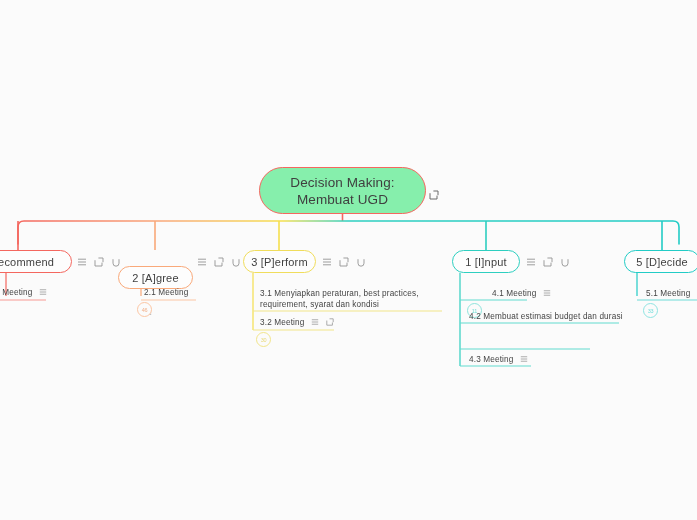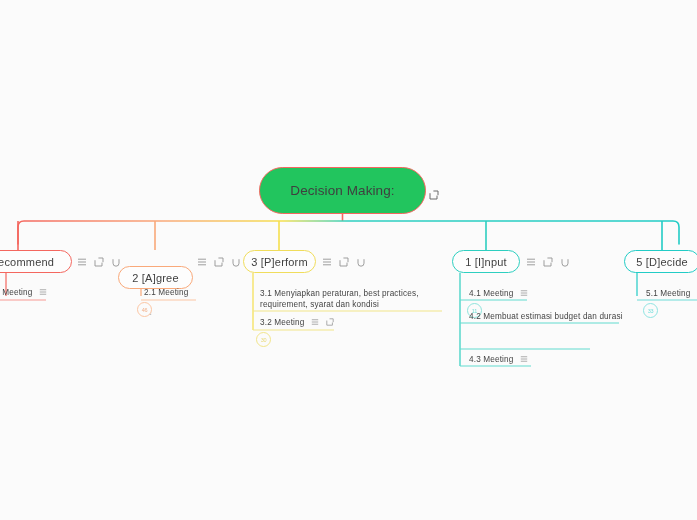--- a/index.html
+++ b/index.html
@@ -32,21 +32,21 @@
   
   .root-node {
     position: absolute;
     left: 259px;
     top: 167px;
     width: 167px;
     height: 47px;
     box-sizing: border-box;
     border: 1.6px solid #f4675f;
     border-radius: 24px;
-    background: #22c55e;
+    background: #86efac;
     display: flex;
     flex-direction: column;
     align-items: center;
     justify-content: center;
     color: #3f3f3f;
     font-size: 13.5px;
     line-height: 17px;
     letter-spacing: .1px;
   }
   .root-line { white-space: nowrap; }
@@ -170,20 +170,21 @@
     <path d="M460 323 L619 323" stroke="#63dbd0" stroke-width="1.2" fill="none"></path>
     <path d="M460 349 L590 349" stroke="#63dbd0" stroke-width="1.2" fill="none"></path>
     <path d="M460 366 L531 366" stroke="#63dbd0" stroke-width="1.2" fill="none"></path>
 
     <path d="M637 273 L637 296" stroke="#22ccc6" stroke-width="1.2" fill="none"></path>
     <path d="M637 300 L697 300" stroke="#6fdcd8" stroke-width="1.2" fill="none"></path>
   </svg>
 
   <div class="root-node">
     <span class="root-line">Decision Making:</span>
+    <span class="root-line">Membuat UGD</span>
   </div>
 
   <div class="root-ext-icon">
     <svg viewBox="0 0 10 10" width="10" height="10" xmlns="http://www.w3.org/2000/svg">
       <path d="M1 3.2 V9 H8 V5.6" stroke="#6b6b6b" stroke-width="1" fill="none"></path>
       <path d="M4.4 1 H9 V5.2" stroke="#6b6b6b" stroke-width="1" fill="none"></path>
     </svg>
   </div>
 
   <div class="branch-node" style="left:-44px; top:250px; width:116px; border-color:#f4675f;">
@@ -273,21 +274,21 @@
       <path d="M1 2.2H9M1 5H9M1 7.8H9" stroke="#555" stroke-width=".9"></path>
     </svg>
     <svg class="tool-ico" viewBox="0 0 10 10" xmlns="http://www.w3.org/2000/svg">
       <path d="M1 3.2V9H8V5.6" stroke="#555" stroke-width=".9" fill="none"></path>
       <path d="M4.4 1H9V5.2" stroke="#555" stroke-width=".9" fill="none"></path>
     </svg>
     <svg class="tool-ico" viewBox="0 0 10 10" xmlns="http://www.w3.org/2000/svg">
       <path d="M2 2.2V6.2a3 3 0 006 0V2.2" stroke="#555" stroke-width=".9" fill="none"></path>
     </svg>
   </div>
-  <div class="child-item" style="left:469px; top:288px;">
+  <div class="child-item" style="left:492px; top:288px;">
     <span class="child-text">4.1 Meeting</span>
     <svg class="child-ico" viewBox="0 0 10 10" xmlns="http://www.w3.org/2000/svg">
       <path d="M1 2.2H9M1 5H9M1 7.8H9" stroke="#555" stroke-width="1"></path>
     </svg>
   </div>
   <div class="collapse-badge" style="left:467px; top:303px; border-color:#8fe4dc; color:#72ded4;">
     <span>11</span>
   </div>
   <div class="child-item" style="left:469px; top:311px;justify-content:center;">
     <span class="child-text">4.2 Membuat estimasi budget dan durasi</span>

